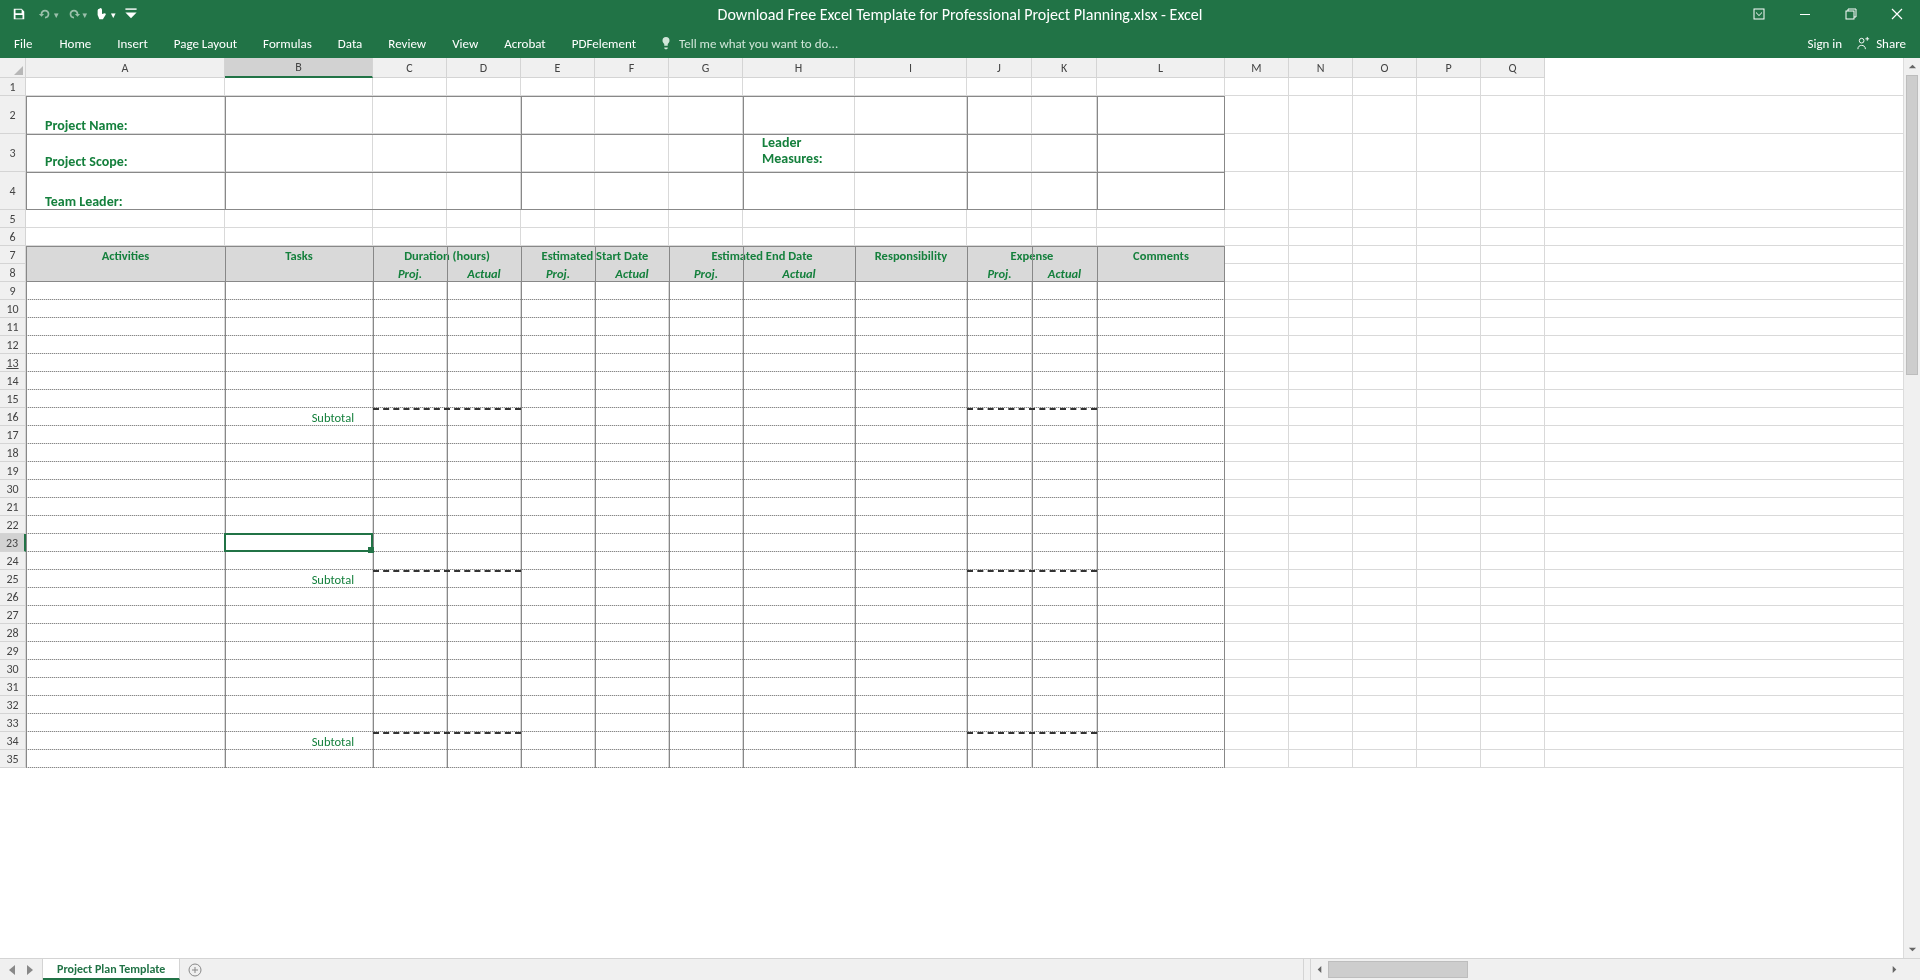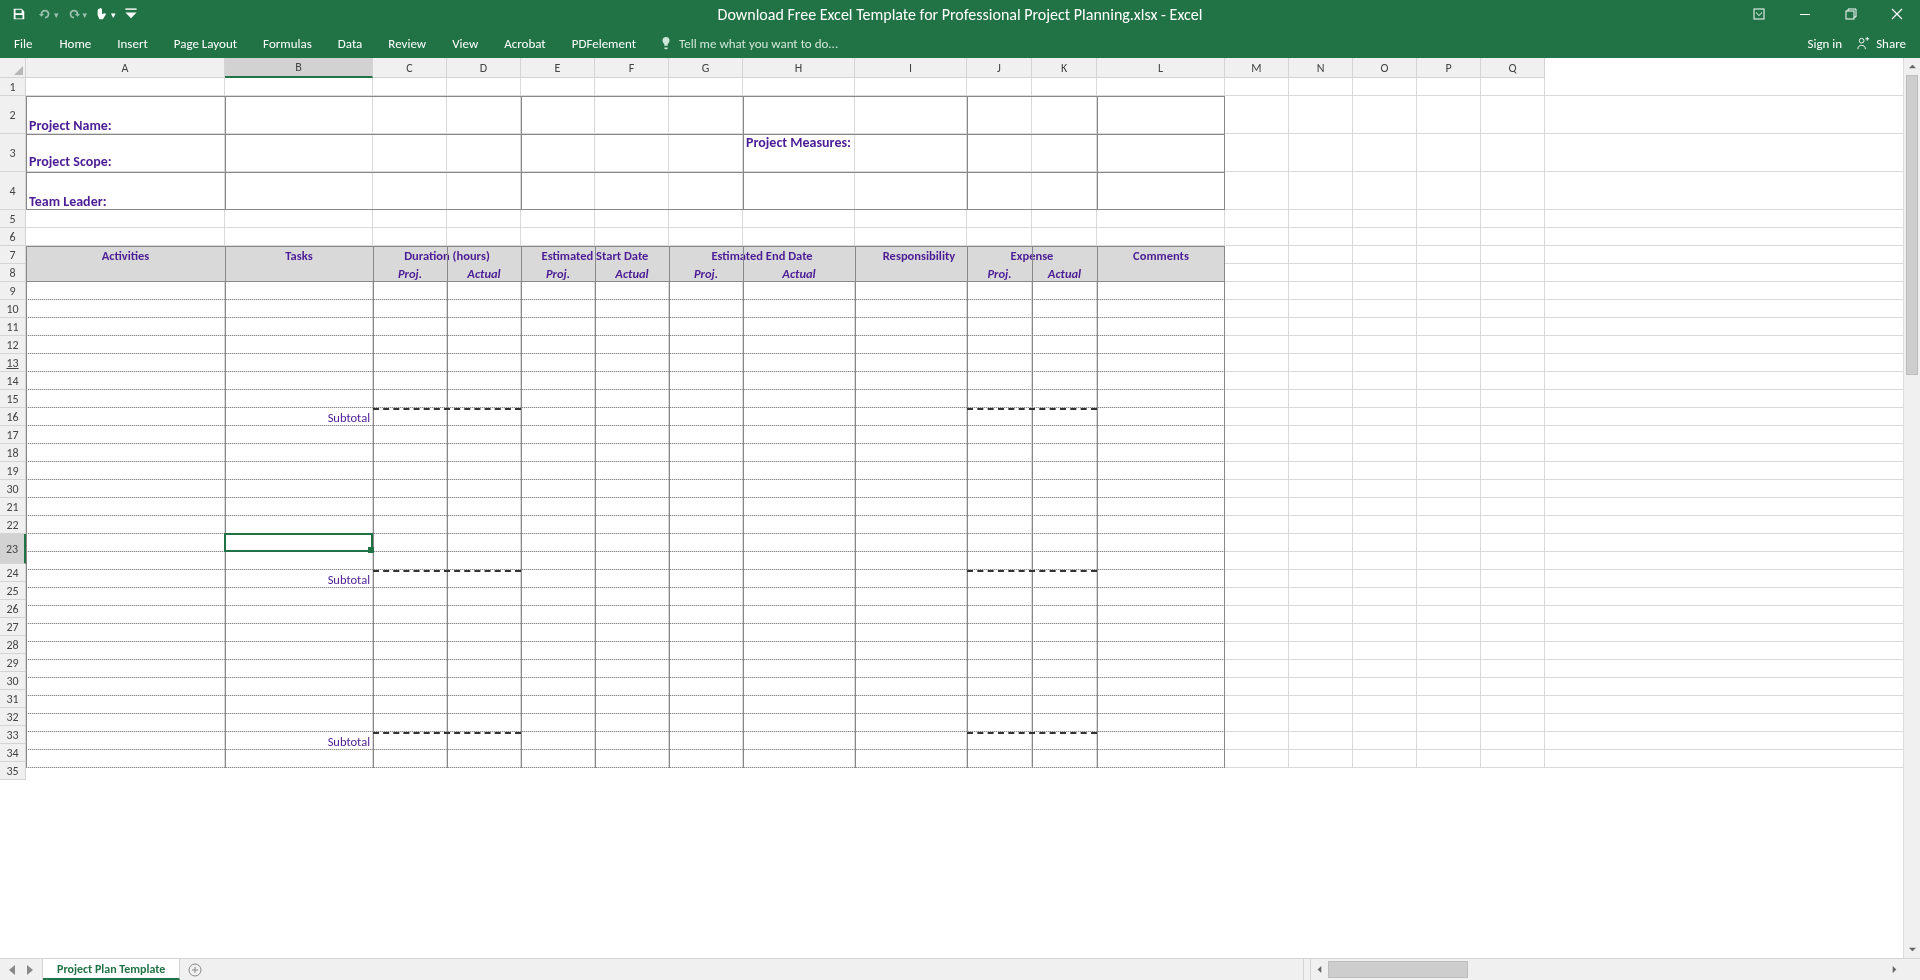--- a/index.html
+++ b/index.html
@@ -36,21 +36,21 @@
 .col-h { border-right: 1px solid #d4d4d4; border-bottom: 1px solid #d4d4d4; background: #f0f0f0; font-size: 12px; color: #444; display: flex; align-items: center; justify-content: center; cursor: pointer; user-select: none; }
 .col-h.selected { background: #d2d2d2; border-bottom: 2px solid #217346; }
 
 .grid-body { display: flex; flex: 1; overflow: hidden; }
 .row-headers { width: 26px; display: flex; flex-direction: column; }
 .row-h { border-right: 1px solid #d4d4d4; border-bottom: 1px solid #d4d4d4; background: #f0f0f0; font-size: 12px; color: #444; display: flex; align-items: center; justify-content: center; cursor: pointer; user-select: none; }
 .row-h.selected { background: #d2d2d2; border-right: 2px solid #217346; }
 
 .cells { position: relative; flex: 1; }
 .gridlines-h, .gridlines-v { position: absolute; background: #d9d9d9; }
-.cell { position: absolute; font-size: 12.5px; display: flex; align-items: center; padding: 0 3px; white-space: nowrap; color: #4c1d95; }
+.cell { position: absolute; font-size: 12.5px; display: flex; align-items: center; padding: 0 19px; white-space: nowrap; color: #15803d; }
 .cell.bold { font-weight: bold; font-size: 14px; }
 .cell.hbold { font-weight: bold; }
 .cell.center { justify-content: center; }
 .cell.right { justify-content: flex-end; }
 .cell.italic { font-style: italic; }
 
 .hdr-fill { position: absolute; background: #d9d9d9; border: 1px solid #888; }
 .tbl-border { position: absolute; border: 1px solid #888; pointer-events: none; }
 .tbl-v { position: absolute; background: #888; width: 1px; pointer-events: none; }
 .tbl-h { position: absolute; background: #888; height: 1px; pointer-events: none; }
@@ -218,21 +218,21 @@
               <div class="row-h" style="height: 18px; text-decoration: underline;">13</div>
               <div class="row-h" style="height: 18px;">14</div>
               <div class="row-h" style="height: 18px;">15</div>
               <div class="row-h" style="height: 18px;">16</div>
               <div class="row-h" style="height: 18px;">17</div>
               <div class="row-h" style="height: 18px;">18</div>
               <div class="row-h" style="height: 18px;">19</div>
               <div class="row-h" style="height: 18px;">30</div>
               <div class="row-h" style="height: 18px;">21</div>
               <div class="row-h" style="height: 18px;">22</div>
-              <div class="row-h selected" style="height: 30px;">23</div>
+              <div class="row-h selected" style="height: 18px;">23</div>
               <div class="row-h" style="height: 18px;">24</div>
               <div class="row-h" style="height: 18px;">25</div>
               <div class="row-h" style="height: 18px;">26</div>
               <div class="row-h" style="height: 18px;">27</div>
               <div class="row-h" style="height: 18px;">28</div>
               <div class="row-h" style="height: 18px;">29</div>
               <div class="row-h" style="height: 18px;">30</div>
               <div class="row-h" style="height: 18px;">31</div>
               <div class="row-h" style="height: 18px;">32</div>
               <div class="row-h" style="height: 18px;">33</div>
@@ -288,28 +288,28 @@
               <div class="gridlines-h" style="top: 581px; left: 0px; height: 1px; width: 1900px;"></div>
               <div class="gridlines-h" style="top: 599px; left: 0px; height: 1px; width: 1900px;"></div>
               <div class="gridlines-h" style="top: 617px; left: 0px; height: 1px; width: 1900px;"></div>
               <div class="gridlines-h" style="top: 635px; left: 0px; height: 1px; width: 1900px;"></div>
               <div class="gridlines-h" style="top: 653px; left: 0px; height: 1px; width: 1900px;"></div>
               <div class="gridlines-h" style="top: 671px; left: 0px; height: 1px; width: 1900px;"></div>
               <div class="gridlines-h" style="top: 689px; left: 0px; height: 1px; width: 1900px;"></div>
               <div class="cell bold" style="left: 0px; top: 18px; width: 199px; height: 38px; align-items: flex-end;">Project Name:</div>
               <div class="cell bold" style="left: 0px; top: 56px; width: 199px; height: 36px; align-items: flex-end;">Project Scope:</div>
               <div class="cell bold" style="left: 0px; top: 94px; width: 199px; height: 38px; align-items: flex-end;">Team Leader:</div>
-              <div class="cell bold" style="left: 717px; top: 56px; width: 112px; height: 38px; white-space: normal; line-height: 1.15; align-items: flex-start; padding-top: 1px;">Project Measures:</div>
+              <div class="cell bold" style="left: 717px; top: 56px; width: 112px; height: 38px; white-space: normal; line-height: 1.15; align-items: flex-start; padding-top: 1px;">Leader Measures:</div>
               <div class="hdr-fill" style="left: 0px; top: 168px; width: 1199px; height: 36px;"></div>
               <div class="cell hbold center" style="left: 0px; top: 168px; width: 199px; height: 18px;">Activities</div>
               <div class="cell hbold center" style="left: 199px; top: 168px; width: 148px; height: 18px;">Tasks</div>
               <div class="cell hbold center" style="left: 347px; top: 168px; width: 148px; height: 18px;">Duration (hours)</div>
               <div class="cell hbold center" style="left: 495px; top: 168px; width: 148px; height: 18px;">Estimated Start Date</div>
               <div class="cell hbold center" style="left: 643px; top: 168px; width: 186px; height: 18px;">Estimated End Date</div>
-              <div class="cell hbold center" style="left: 829px; top: 168px; width: 112px; height: 18px; margin-left: 8px;">Responsibility</div>
+              <div class="cell hbold center" style="left: 829px; top: 168px; width: 112px; height: 18px;">Responsibility</div>
               <div class="cell hbold center" style="left: 941px; top: 168px; width: 130px; height: 18px;">Expense</div>
               <div class="cell hbold center" style="left: 1071px; top: 168px; width: 128px; height: 18px;">Comments</div>
               <div class="cell hbold italic center" style="left: 347px; top: 186px; width: 74px; height: 18px;">Proj.</div>
               <div class="cell hbold italic center" style="left: 495px; top: 186px; width: 74px; height: 18px;">Proj.</div>
               <div class="cell hbold italic center" style="left: 643px; top: 186px; width: 74px; height: 18px;">Proj.</div>
               <div class="cell hbold italic center" style="left: 941px; top: 186px; width: 65px; height: 18px;">Proj.</div>
               <div class="cell hbold italic center" style="left: 421px; top: 186px; width: 74px; height: 18px;">Actual</div>
               <div class="cell hbold italic center" style="left: 569px; top: 186px; width: 74px; height: 18px;">Actual</div>
               <div class="cell hbold italic center" style="left: 717px; top: 186px; width: 112px; height: 18px;">Actual</div>
               <div class="cell hbold italic center" style="left: 1006px; top: 186px; width: 65px; height: 18px;">Actual</div>

